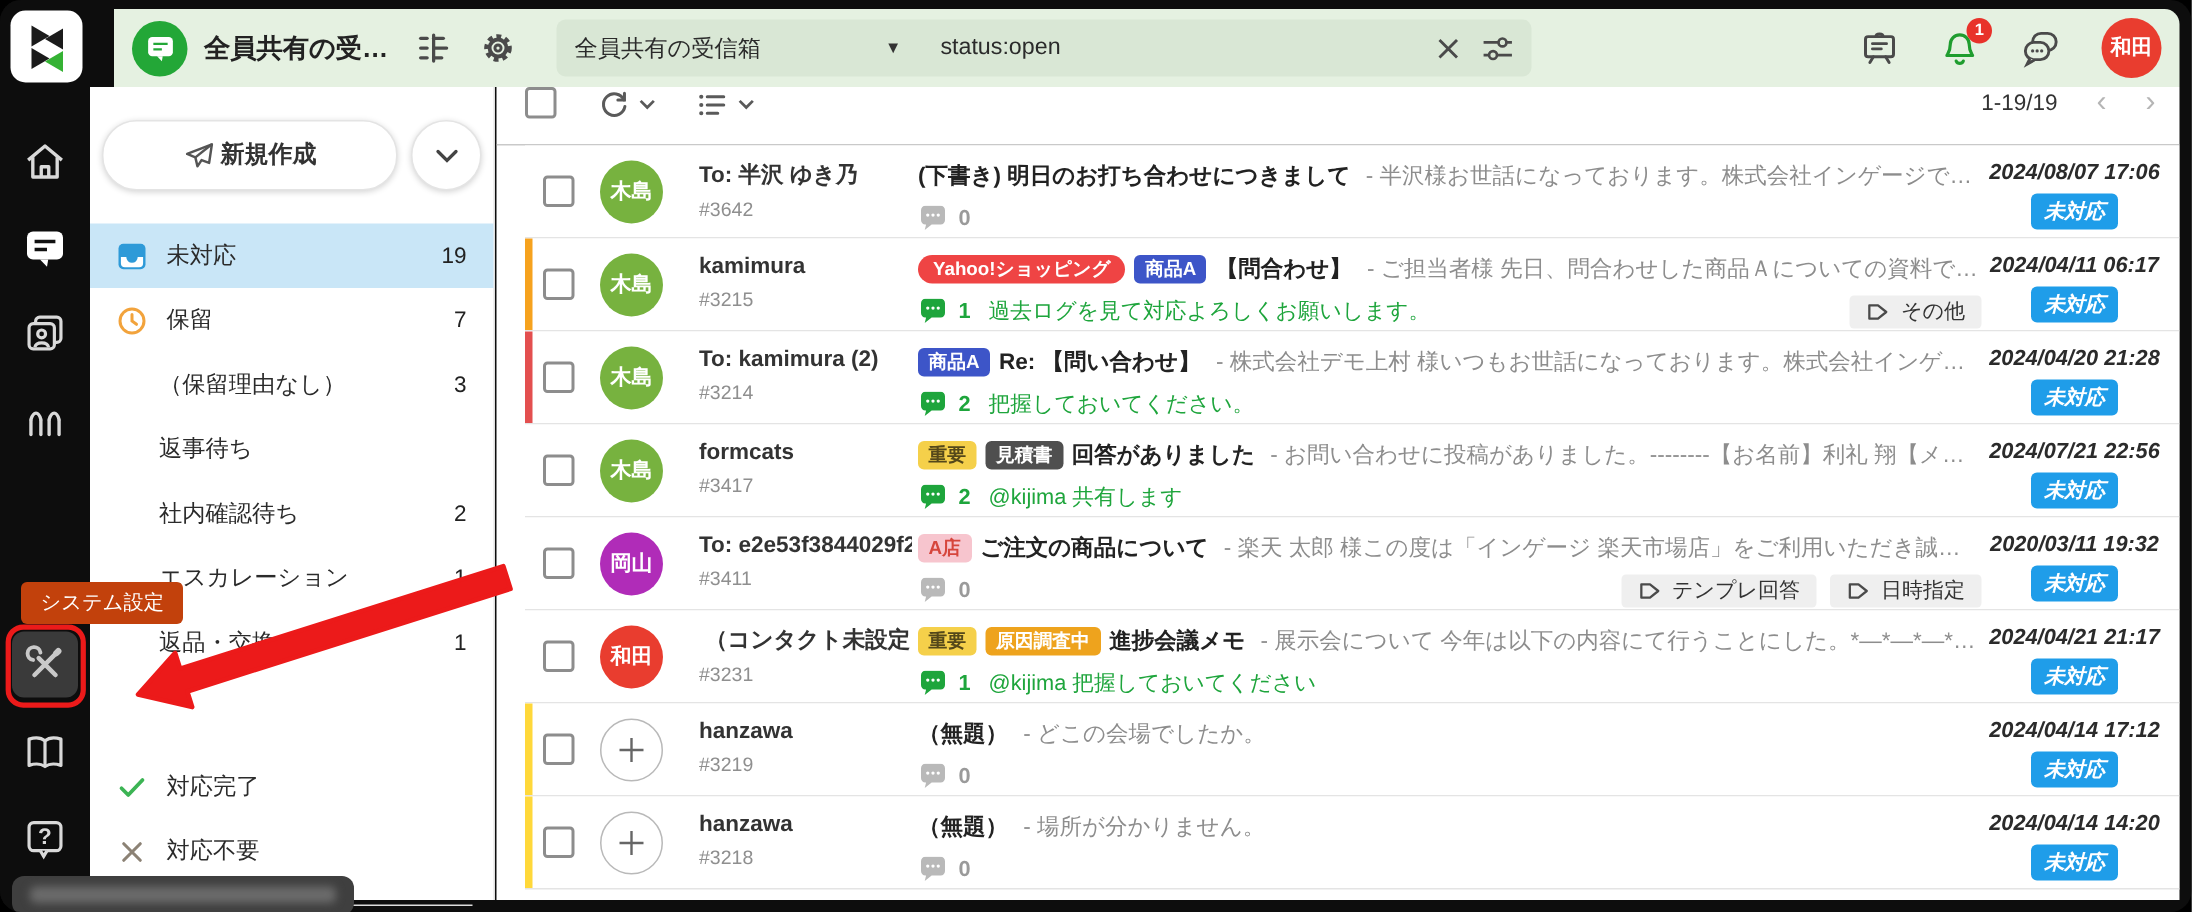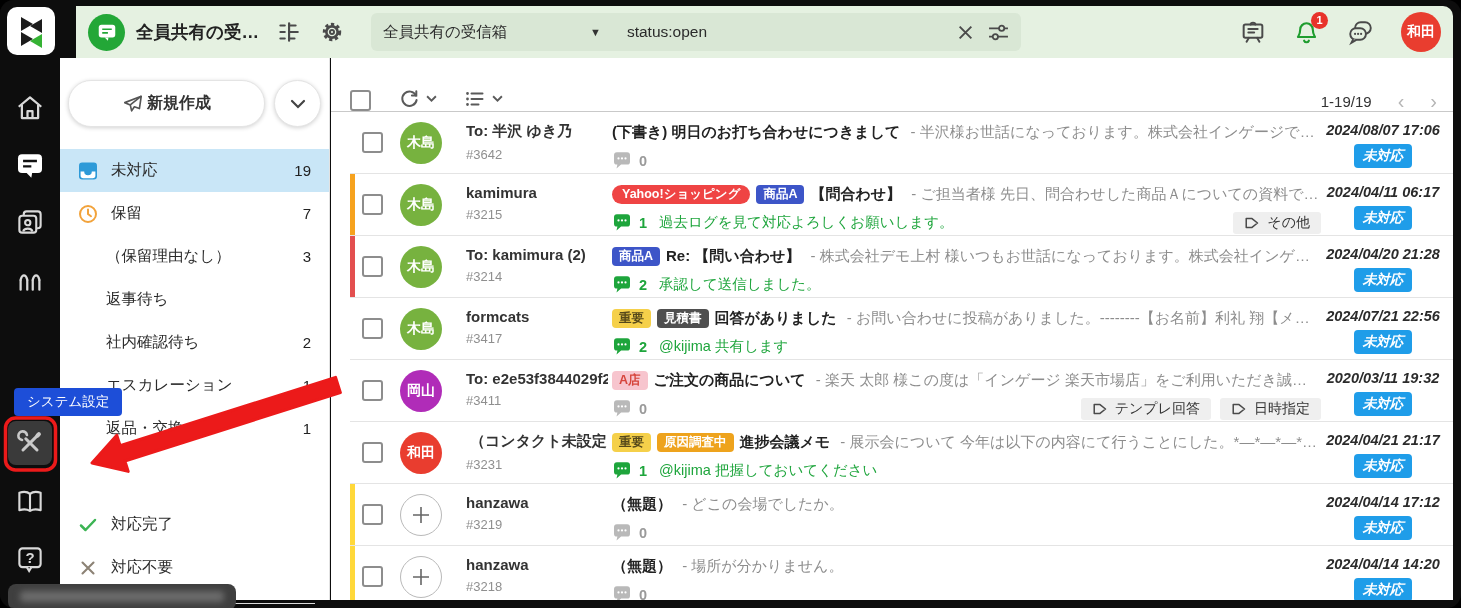--- a/index.html
+++ b/index.html
@@ -41,21 +41,21 @@
                box-shadow:0 1px 4px rgba(0,0,0,.18);display:flex;align-items:center;justify-content:center;cursor:pointer;flex:none;}
   .folder-list{margin-top:22px;}
   .f-row{height:43px;display:flex;align-items:center;padding:0 18px;font-size:15.5px;color:#2b2b2b;cursor:pointer;}
   .f-row.sel{background:#c9e6f7;}
   .f-row .f-ic{width:20px;height:20px;margin-right:13px;flex:none;display:flex;}
   .f-row.child{padding-left:46px;}
   .f-count{margin-left:auto;font-size:15px;color:#222;}
   .p-divider{margin:14px 14px 0 20px;border-top:1px solid #dcdcdc;}
   
   .main{position:absolute;left:331px;top:58px;right:8px;bottom:8px;background:#fff;overflow:hidden;z-index:1;}
-  .list-toolbar{height:54px;border-bottom:1px solid #c9c9c9;display:flex;align-items:flex-end;
+  .list-toolbar{height:39px;border-bottom:1px solid #c9c9c9;display:flex;align-items:flex-start;
                 padding:0 16px 0 19px;box-sizing:border-box;}
   .cb{width:17px;height:17px;border:2px solid #8d8d8d;border-radius:3px;background:#fff;flex:none;cursor:pointer;}
   .tb-group{display:flex;align-items:center;gap:5px;margin-left:26px;cursor:pointer;}
   .pager{margin-left:auto;display:flex;align-items:center;gap:26px;font-size:15px;color:#333;}
   .pg-ar{color:#b5b5b5;font-size:20px;cursor:pointer;line-height:1;}
   .trow{position:relative;height:61px;border-bottom:1px solid #e4e4e4;display:flex;align-items:flex-start;
         margin-left:19px;padding-right:8px;cursor:pointer;background:#fff;}
   .stripe{position:absolute;left:0;top:0;bottom:0;width:5px;}
   .trow .cb{align-self:center;margin-left:12px;}
   .t-avatar{width:42px;height:42px;border-radius:50%;align-self:center;margin-left:17px;flex:none;color:#fff;
@@ -75,21 +75,21 @@
   .t-note{margin-left:12px;font-size:14.5px;color:#1ea53c;white-space:nowrap;overflow:hidden;}
   .chips{margin-left:auto;display:flex;gap:9px;padding-left:10px;}
   .chip{background:#efefef;border-radius:3px;padding:2px 11px;font-size:14px;color:#333;display:flex;
         align-items:center;gap:7px;white-space:nowrap;cursor:pointer;}
   .t-right{flex:none;width:124px;padding-top:10px;display:flex;flex-direction:column;align-items:center;font-style:italic;}
   .t-date{font-size:14.5px;font-weight:bold;color:#2b2b2b;white-space:nowrap;}
   .t-status{margin-top:6px;background:#1f9de9;color:#fff;font-size:13.5px;font-weight:bold;
             padding:3px 9px;border-radius:4px;}
   
   .anno{position:absolute;inset:0;z-index:60;pointer-events:none;}
-  .tooltip{position:absolute;left:14px;top:388px;background:#1d4ed8;color:#fff;font-size:13.5px;
+  .tooltip{position:absolute;left:14px;top:388px;background:#c2410c;color:#fff;font-size:13.5px;
            padding:5px 13px;border-radius:4px;z-index:55;white-space:nowrap;}
   .blur-tip{position:absolute;left:8px;top:584px;width:228px;height:26px;background:#3f3f3f;border-radius:8px;
             z-index:70;overflow:hidden;}
   .blur-tip .smear{margin:7px 12px;height:11px;border-radius:4px;background:#6b6b6b;filter:blur(3px);}
 </style>
 </head>
 <body>
 
 <div class="frame">
 
@@ -431,21 +431,21 @@
          <span class="t-preview">&nbsp;-&nbsp;株式会社デモ上村 様いつもお世話になっております。株式会社インゲージの木島…</span>
        </div>
        <div class="t-line2">
          <svg width="20" height="18" viewBox="0 0 20 18">
     <path d="M2 3.1 A2.9 2.9 0 0 1 4.9 0.2 h10.2 A2.9 2.9 0 0 1 18 3.1 v6.6 a2.9 2.9 0 0 1-2.9 2.9 h-6 l-4.6 3.8 0.9-3.8 h-0.5 A2.9 2.9 0 0 1 2 9.7 Z" fill="#1ea53c"></path>
     <circle cx="6.5" cy="6.4" r="1.1" fill="#fff"></circle>
                 <circle cx="10" cy="6.4" r="1.1" fill="#fff"></circle>
                 <circle cx="13.5" cy="6.4" r="1.1" fill="#fff"></circle>
               </svg>
          <span class="c-count" style="color:#1ea53c">2</span>
-         <span class="t-note">承認して送信しました。</span>
+         <span class="t-note">把握しておいてください。</span>
 
        </div>
      </div>
      <div class="t-right">
        <span class="t-date">2024/04/20 21:28</span>
        <span class="t-status">未対応</span>
      </div>
         </div>
         <div class="trow">
           <div class="cb"></div>

